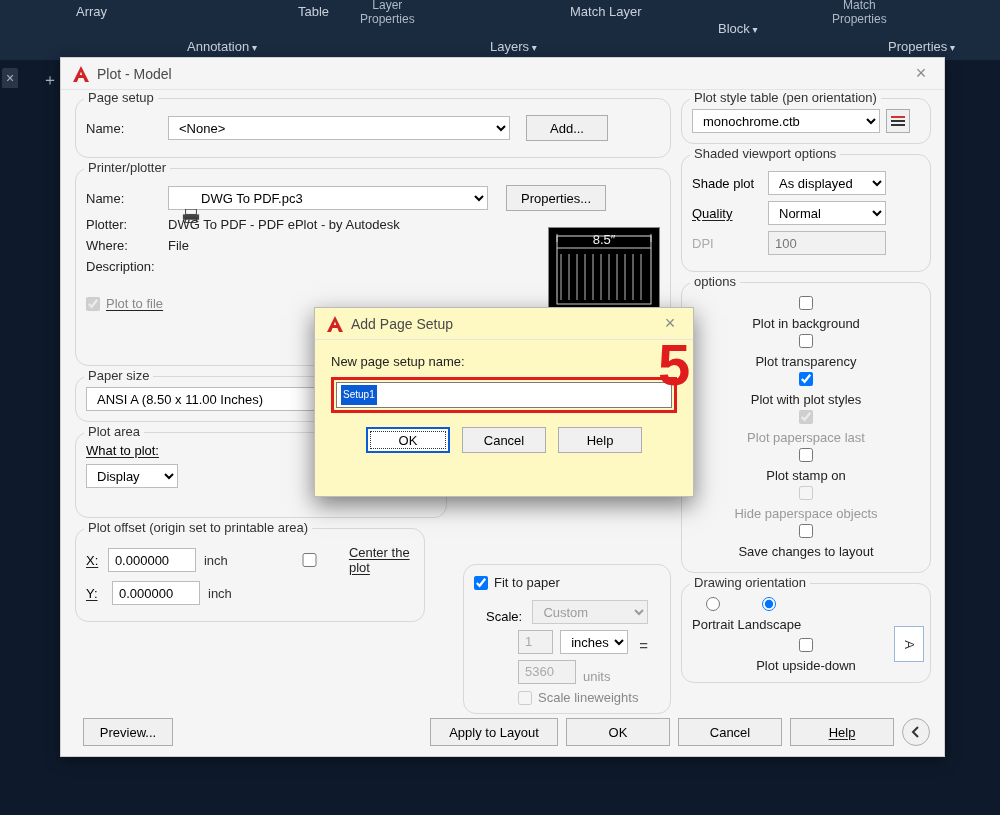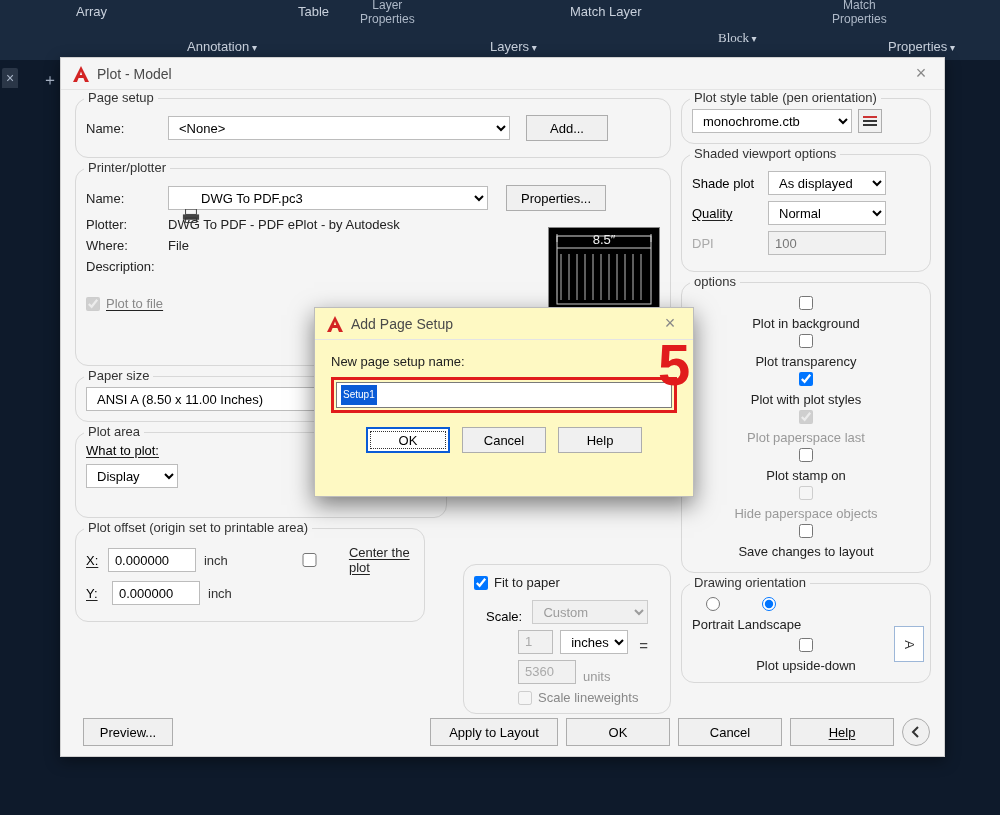--- a/index.html
+++ b/index.html
@@ -74,21 +74,21 @@
 
 
 .grp-offset { width:350px; }
 .off-row { display:flex; align-items:center; gap:8px; margin:6px 0; }
 .off-row .coord { width:18px; }
 .off-row input { width:88px; }
 .off-row .unit { color:#333; }
 #chk-center-wrap { margin-left:40px; }
 
 
-#sel-plotstyle { width:160px; }
+#sel-plotstyle { width:188px; }
 .pstyle-row { display:flex; gap:6px; align-items:center; }
 .icon-btn { width:24px; height:24px; border:1px solid #adadad; background:#f0f0f0; display:flex; align-items:center; justify-content:center; cursor:pointer; }
 
 .svo-row { display:flex; align-items:center; margin:6px 0; }
 .svo-row .lbl2 { width:76px; }
 .svo-row select, .svo-row input { width:118px; }
 #txt-dpi { background:#f1f1f1; color:#777; }
 
 .opt-row { display:flex; align-items:center; gap:6px; margin:3px 0; color:#222;flex-direction:column; }
 .opt-row input { width:14px; height:14px; margin:0; }
@@ -124,21 +124,21 @@
 </style>
 </head>
 <body>
 
 <div class="bg-ribbon">
   <span class="item" style="left:76px; top:4px;">Array</span>
   <span class="item" style="left:298px; top:4px;">Table</span>
   <span class="item dd" style="left:187px; bottom:6px;">Annotation</span>
   <span class="item dd" style="left:490px; bottom:6px;">Layers</span>
   <span class="item" style="left:570px; top:4px;">Match Layer</span>
-  <span class="item dd" style="left:718px; bottom:14px;font-family:Liberation Serif, serif;">Block</span>
+  <span class="item dd" style="left:718px; bottom:24px;">Block</span>
   <span class="item dd" style="left:888px; bottom:6px;">Properties</span>
 </div>
 <span class="bg-label-small" style="left:360px; top:-2px; white-space:pre; text-align:center;">Layer
 Properties</span>
 <span class="bg-label-small" style="left:832px; top:-2px; white-space:pre; text-align:center;">Match
 Properties</span>
 <div class="bg-tab">×</div>
 <div class="bg-plus">＋</div>
 
 <div class="dlg-plot">

